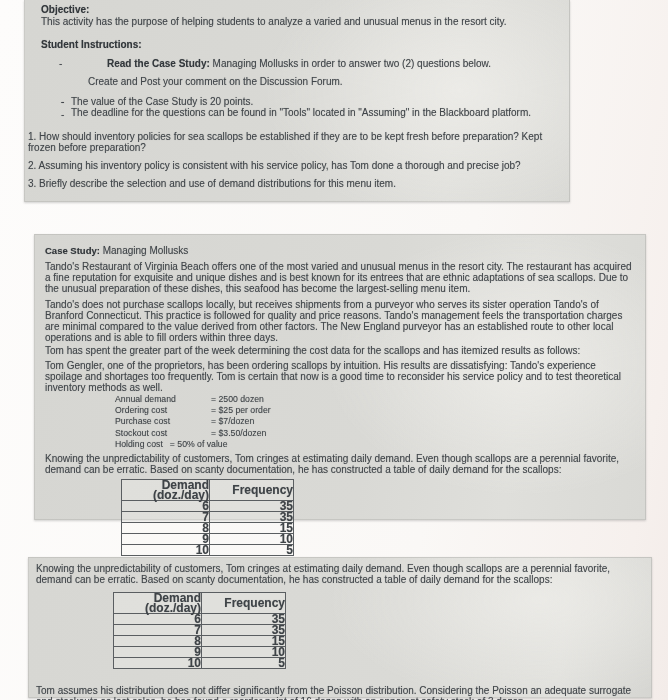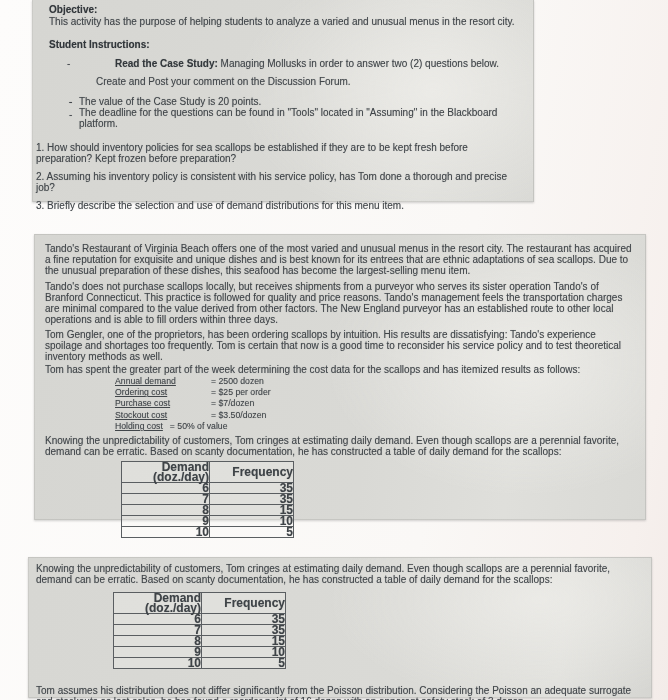--- a/index.html
+++ b/index.html
@@ -11,21 +11,21 @@
   }
   .panel {
     position: absolute;
     background:
       radial-gradient(ellipse 280px 190px at 80% 45%, rgba(240,239,235,0.75), rgba(240,239,235,0) 70%),
       linear-gradient(97deg, #d6d6d2 0%, #d9d9d5 55%, #dfdfdb 78%, #d9d9d5 100%);
     border: 1px solid rgba(150,150,148,0.28);
     box-shadow: 0 1px 2px rgba(130,130,128,0.35);
     color: #41464a;
   }
-  .p-top    { left: 32px; top: 0;     width: 502px; height: 202px; border-top: none; }
+  .p-top    { left: 24px; top: 0;     width: 546px; height: 202px; border-top: none; }
   .p-case   { left: 34px; top: 234px; width: 612px; height: 286px; }
   .p-bottom {
     left: 28px; top: 557px; width: 624px; height: 141px;
     background:
       radial-gradient(ellipse 300px 150px at 82% 30%, rgba(240,239,235,0.7), rgba(240,239,235,0) 70%),
       linear-gradient(97deg, #d7d7d3 0%, #dadad6 60%, #e0e0dc 85%, #d6d6d2 100%);
   }
   .inner-top    { padding: 4px 14px 0 16px; }
   .inner-case   { padding: 5px 10px 0 10px; }
   .inner-bottom { padding: 5px 10px 0 7px; }
@@ -49,21 +49,21 @@
   .bullet-main .dash { position: absolute; left: 18px; top: 0; }
   .dash-low { top: 2px !important; }
   .sub-bullet { padding-left: 47px; }
 
   .questions { margin: 13px 0 0 -13px; }
   .questions p { margin-bottom: 7px; }
 
   .cost-list { margin: 1px 0 0 70px; }
   .cost-row { display: flex; line-height: 11.2px; font-size: 8.7px;
               text-shadow: 0 0 0.8px rgba(65,70,74,0.4); }
-  .cost-row .cost-label { width: 96px; text-decoration: underline; }
+  .cost-row .cost-label { width: 96px; }
   .cost-row.tight .cost-label { width: auto; margin-right: 7px; }
 
   table.dtable { border-collapse: collapse; border: 1px solid #4c5053;
                  background: rgba(246,246,243,0.25); }
   .dtable th, .dtable td {
     border: 1px solid #5a5e61; font-weight: bold; font-size: 12px;
     color: #3e4347; text-align: right; height: 10px; line-height: 10px; padding: 0;
     text-shadow: 0 0 0.8px rgba(65,70,74,0.4);
   }
   .dtable .c1 { width: 88px; }
@@ -104,25 +104,28 @@
       <div class="questions">
         <p class="t">1. How should inventory policies for sea scallops be established if they are to be kept fresh before preparation? Kept frozen before preparation?</p>
         <p class="t">2. Assuming his inventory policy is consistent with his service policy, has Tom done a thorough and precise job?</p>
         <p class="t">3. Briefly describe the selection and use of demand distributions for this menu item.</p>
       </div>
     </div>
   </section>
 
   <section class="panel p-case">
     <div class="inner-case">
+      <div>
+        <span class="h2">Case Study:</span><span class="t"> Managing Mollusks</span>
+      </div>
 
       <p class="t mt3">Tando's Restaurant of Virginia Beach offers one of the most varied and unusual menus in the resort city. The restaurant has acquired a fine reputation for exquisite and unique dishes and is best known for its entrees that are ethnic adaptations of sea scallops. Due to the unusual preparation of these dishes, this seafood has become the largest-selling menu item.</p>
       <p class="t mt5">Tando's does not purchase scallops locally, but receives shipments from a purveyor who serves its sister operation Tando's of Branford Connecticut. This practice is followed for quality and price reasons. Tando's management feels the transportation charges are minimal compared to the value derived from other factors. The New England purveyor has an established route to other local operations and is able to fill orders within three days.</p>
+      <p class="t mt2">Tom has spent the greater part of the week determining the cost data for the scallops and has itemized results as follows:</p>
       <p class="t mt4">Tom Gengler, one of the proprietors, has been ordering scallops by intuition. His results are dissatisfying: Tando's experience spoilage and shortages too frequently. Tom is certain that now is a good time to reconsider his service policy and to test theoretical inventory methods as well.</p>
-      <p class="t mt2">Tom has spent the greater part of the week determining the cost data for the scallops and has itemized results as follows:</p>
 
       <div class="cost-list">
         <div class="cost-row">
           <span class="cost-label">Annual demand</span>
           <span class="cost-value">= 2500 dozen</span>
         </div>
         <div class="cost-row">
           <span class="cost-label">Ordering cost</span>
           <span class="cost-value">= $25 per order</span>
         </div>

